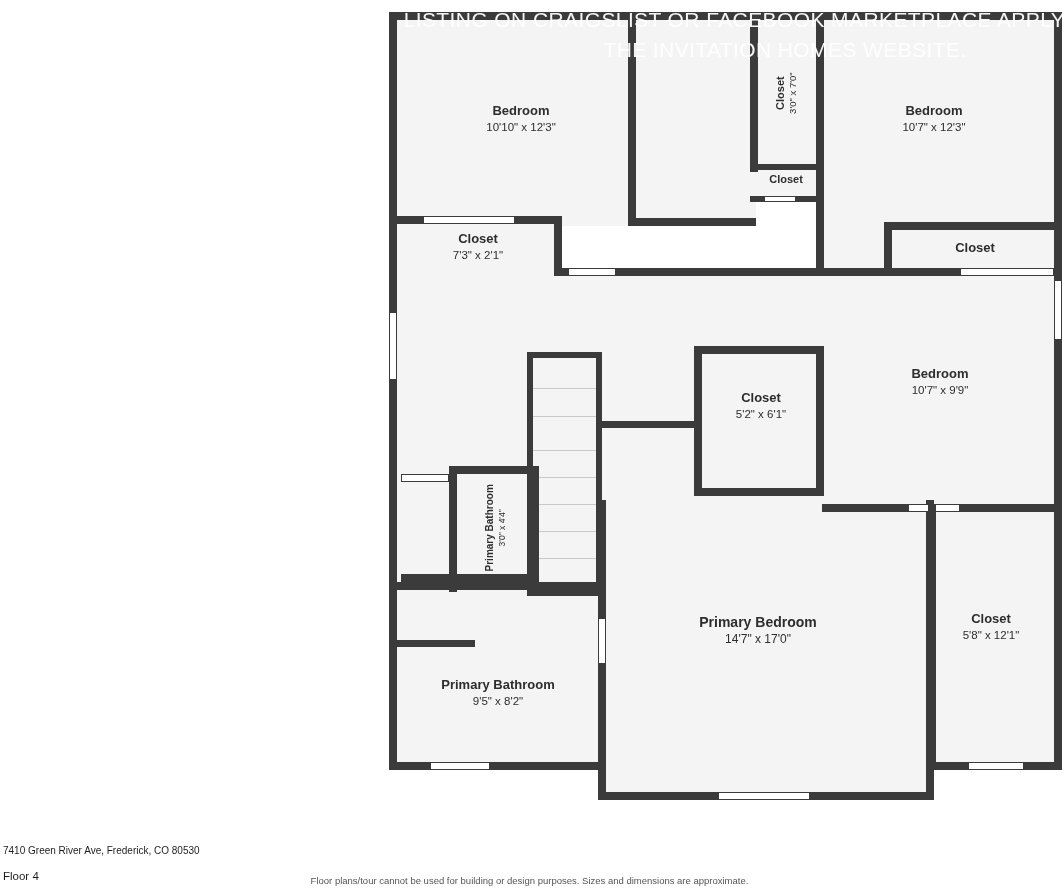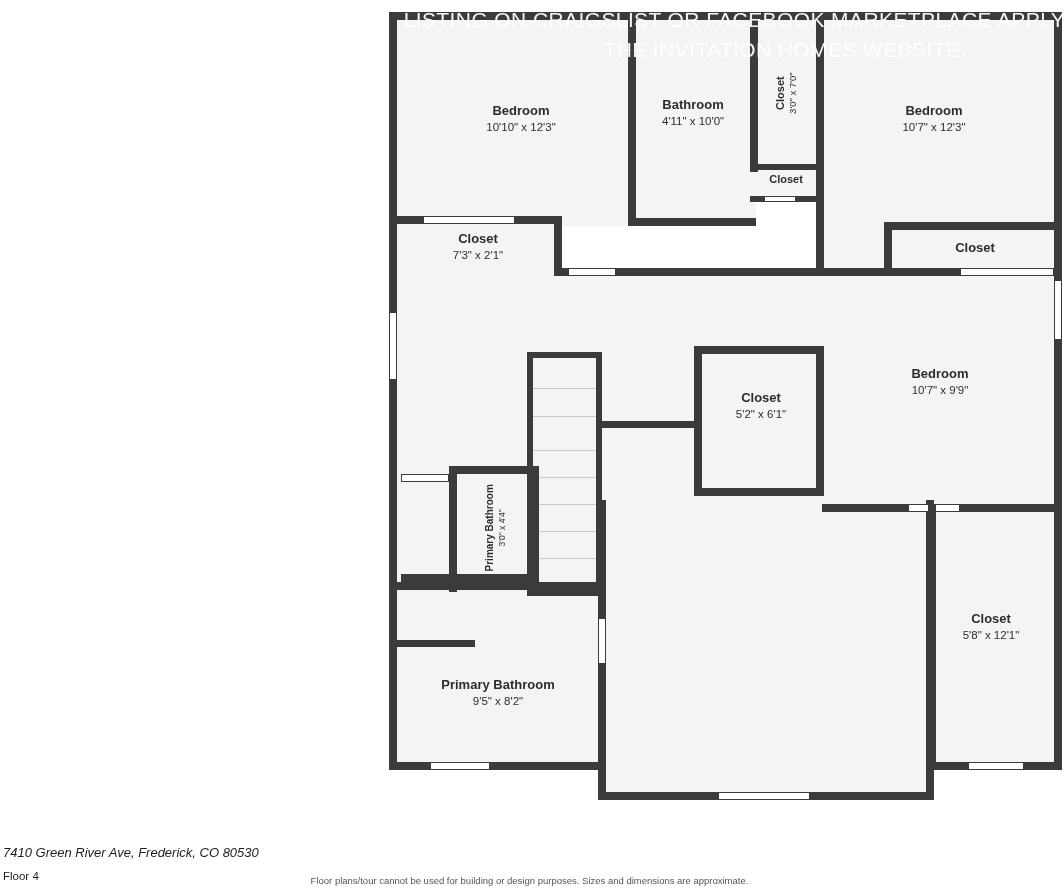--- a/index.html
+++ b/index.html
@@ -95,23 +95,22 @@
     color: #ffffff;
     font-size: 44px;
     font-weight: 600;
     letter-spacing: 0.5px;
     pointer-events: none;
   }
   .addr {
     position: absolute;
     left: 3px;
     top: 845px;
-    font-size: 13px;
+    font-size: 10px;
     color: #1d1d1d;
-    font-style: italic;
   }
   .floor {
     position: absolute;
     left: 3px;
     top: 870px;
     font-size: 11.5px;
     color: #1d1d1d;
   }
   .disclaimer {
     position: absolute;
@@ -235,24 +234,20 @@
   <div class="wall" style="left:392px;top:582px;width:212px;height:8px;"></div>
   <div class="wall" style="left:397px;top:640px;width:78px;height:7px;"></div>
 
   <div class="wall" style="left:928px;top:504px;width:8px;height:266px;"></div>
 
   <div class="label" style="left:441px;top:103px;width:160px;">
     <span class="nm">Bedroom</span>
     <span class="dm">10'10" x 12'3"</span>
   </div>
 
-  <div class="label" style="left:613px;top:97px;width:160px;">
-    <span class="nm">Bathroom</span>
-    <span class="dm">4'11" x 10'0"</span>
-  </div>
 
   <div class="label rot90 small" style="left:724px;top:80px;width:125px;">
     <span class="nm">Closet</span>
     <span class="dm">3'0" x 7'0"</span>
   </div>
 
   <div class="label" style="left:854px;top:103px;width:160px;">
     <span class="nm">Bedroom</span>
     <span class="dm">10'7" x 12'3"</span>
   </div>
@@ -279,20 +274,24 @@
   <div class="label" style="left:681px;top:390px;width:160px;">
     <span class="nm">Closet</span>
     <span class="dm">5'2" x 6'1"</span>
   </div>
 
   <div class="label rot90 tiny" style="left:436px;top:516px;width:120px;">
     <span class="nm">Primary Bathroom</span>
     <span class="dm">3'0" x 4'4"</span>
   </div>
 
+  <div class="label big" style="left:678px;top:614px;width:160px;">
+    <span class="nm">Primary Bedroom</span>
+    <span class="dm">14'7" x 17'0"</span>
+  </div>
 
   <div class="label" style="left:911px;top:611px;width:160px;">
     <span class="nm">Closet</span>
     <span class="dm">5'8" x 12'1"</span>
   </div>
 
   <div class="label" style="left:418px;top:677px;width:160px;">
     <span class="nm">Primary Bathroom</span>
     <span class="dm">9'5" x 8'2"</span>
   </div>

